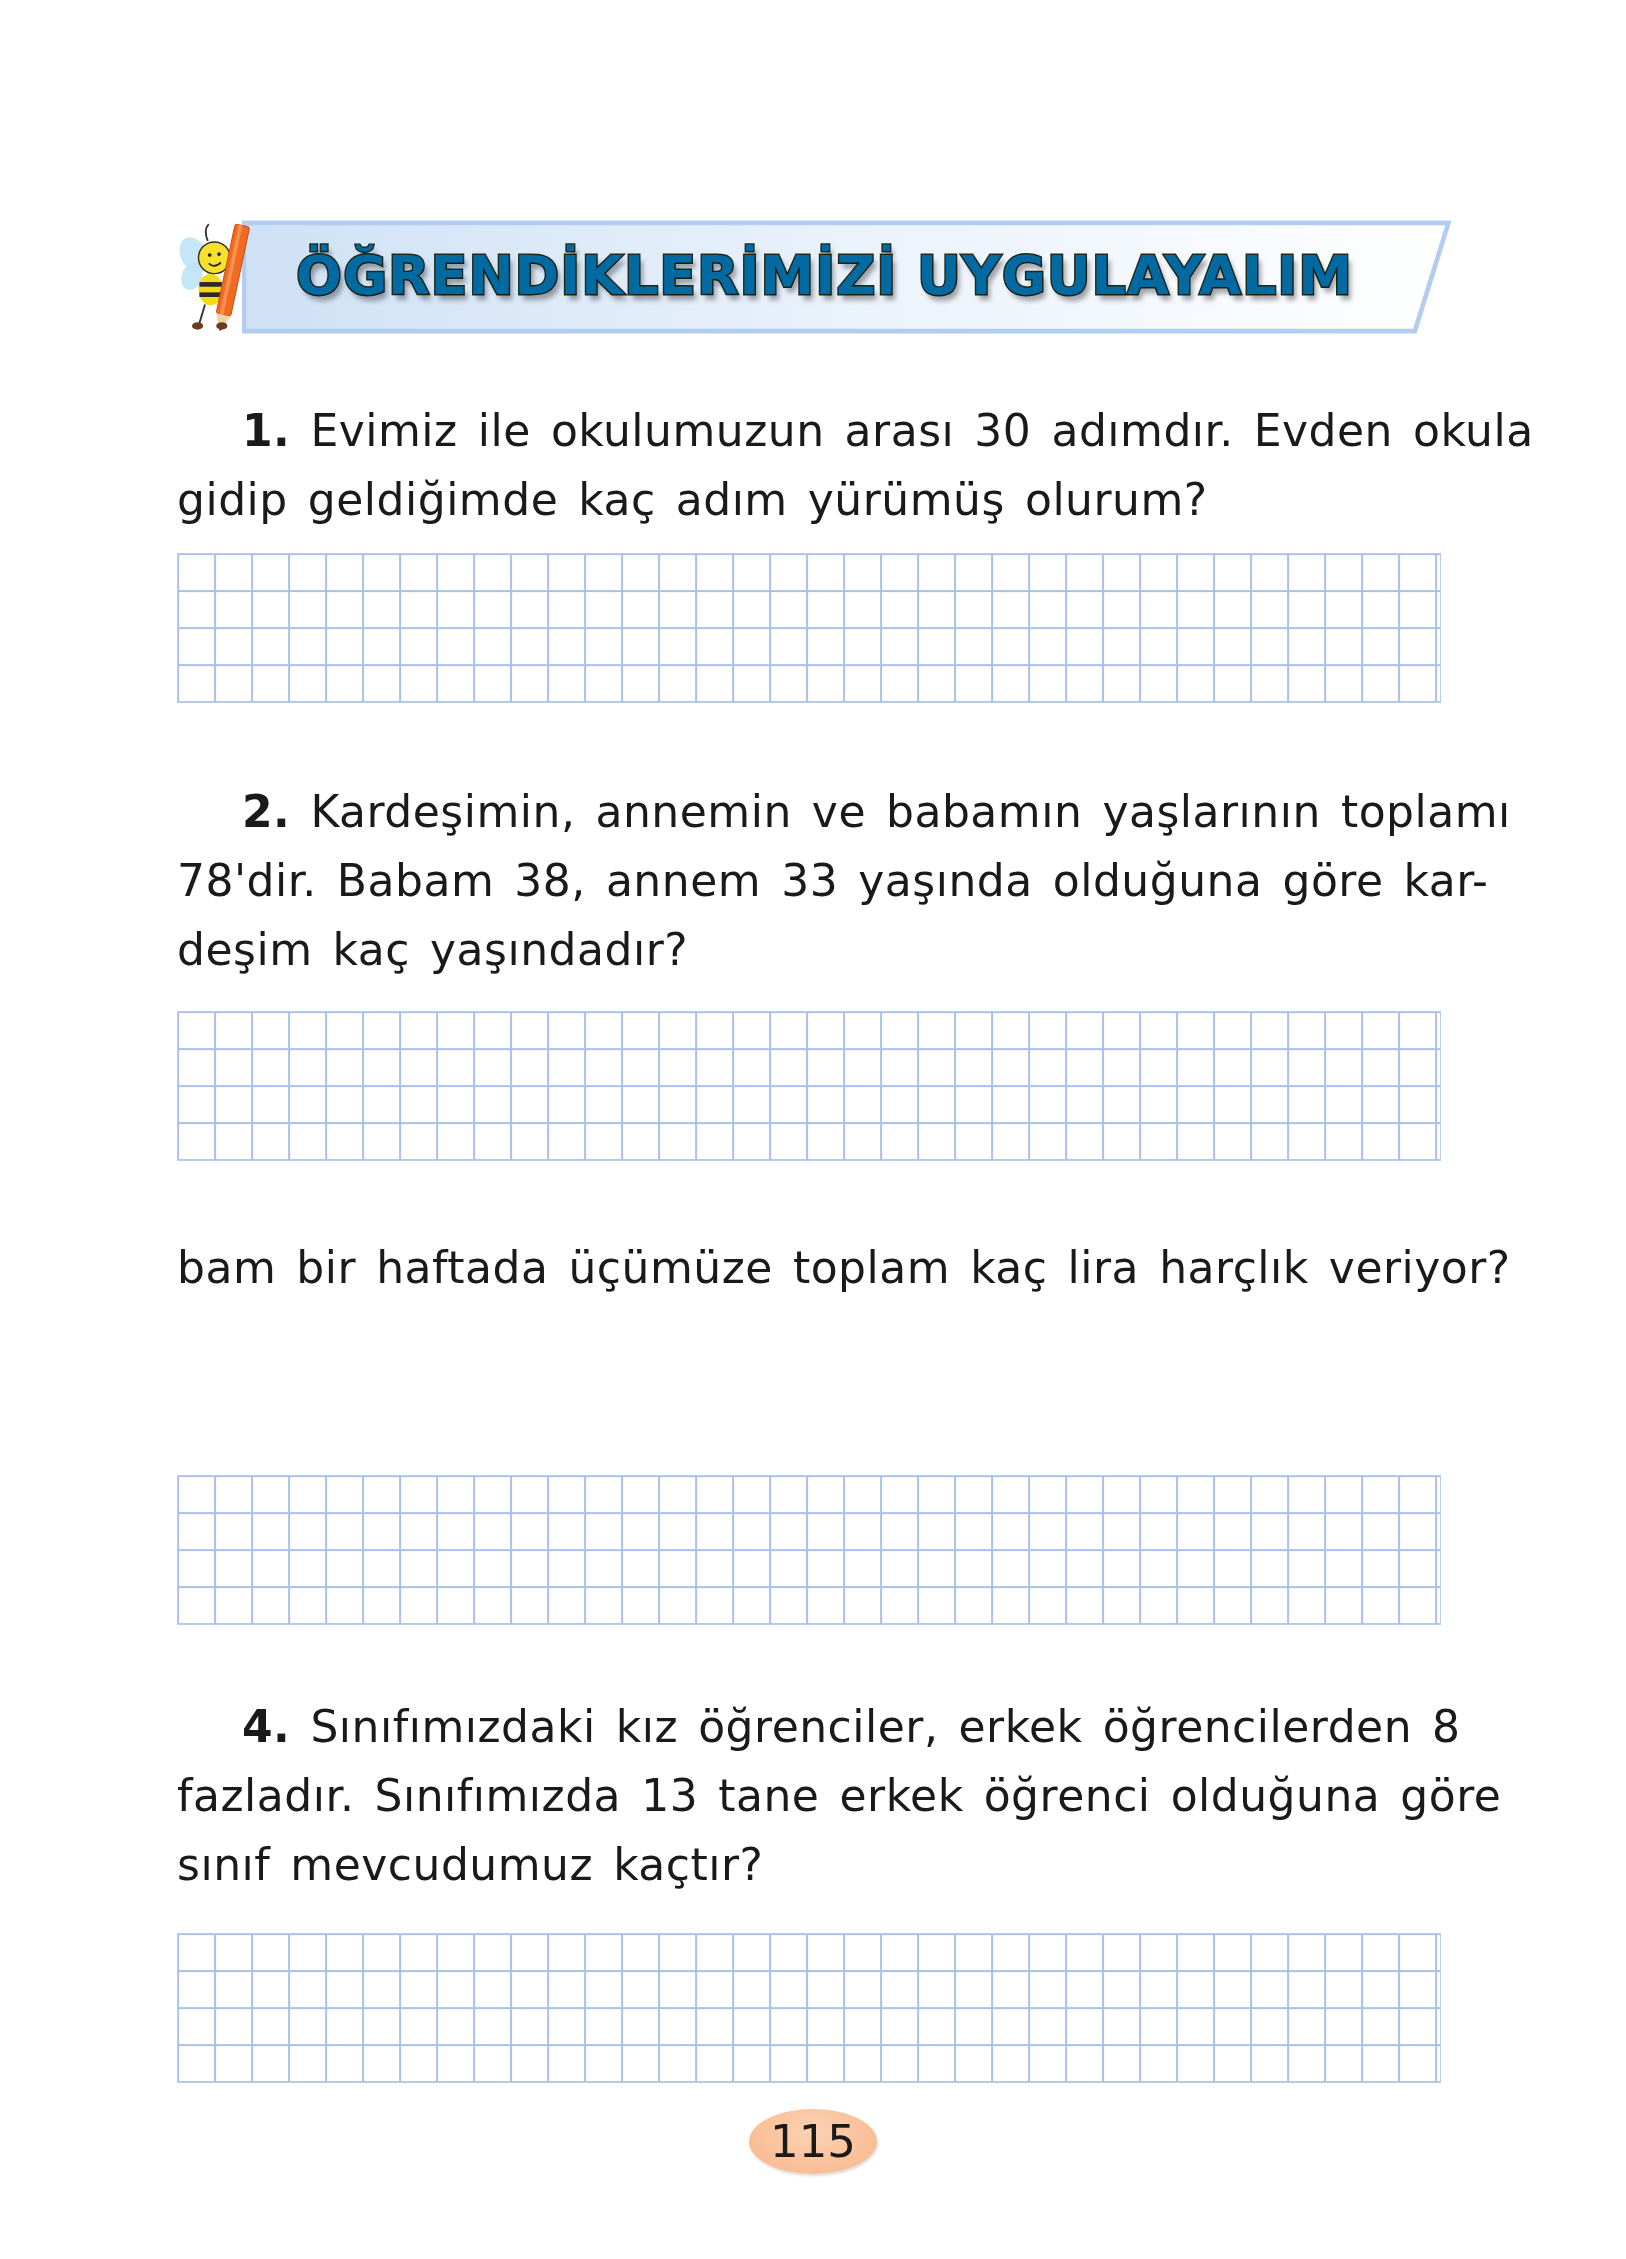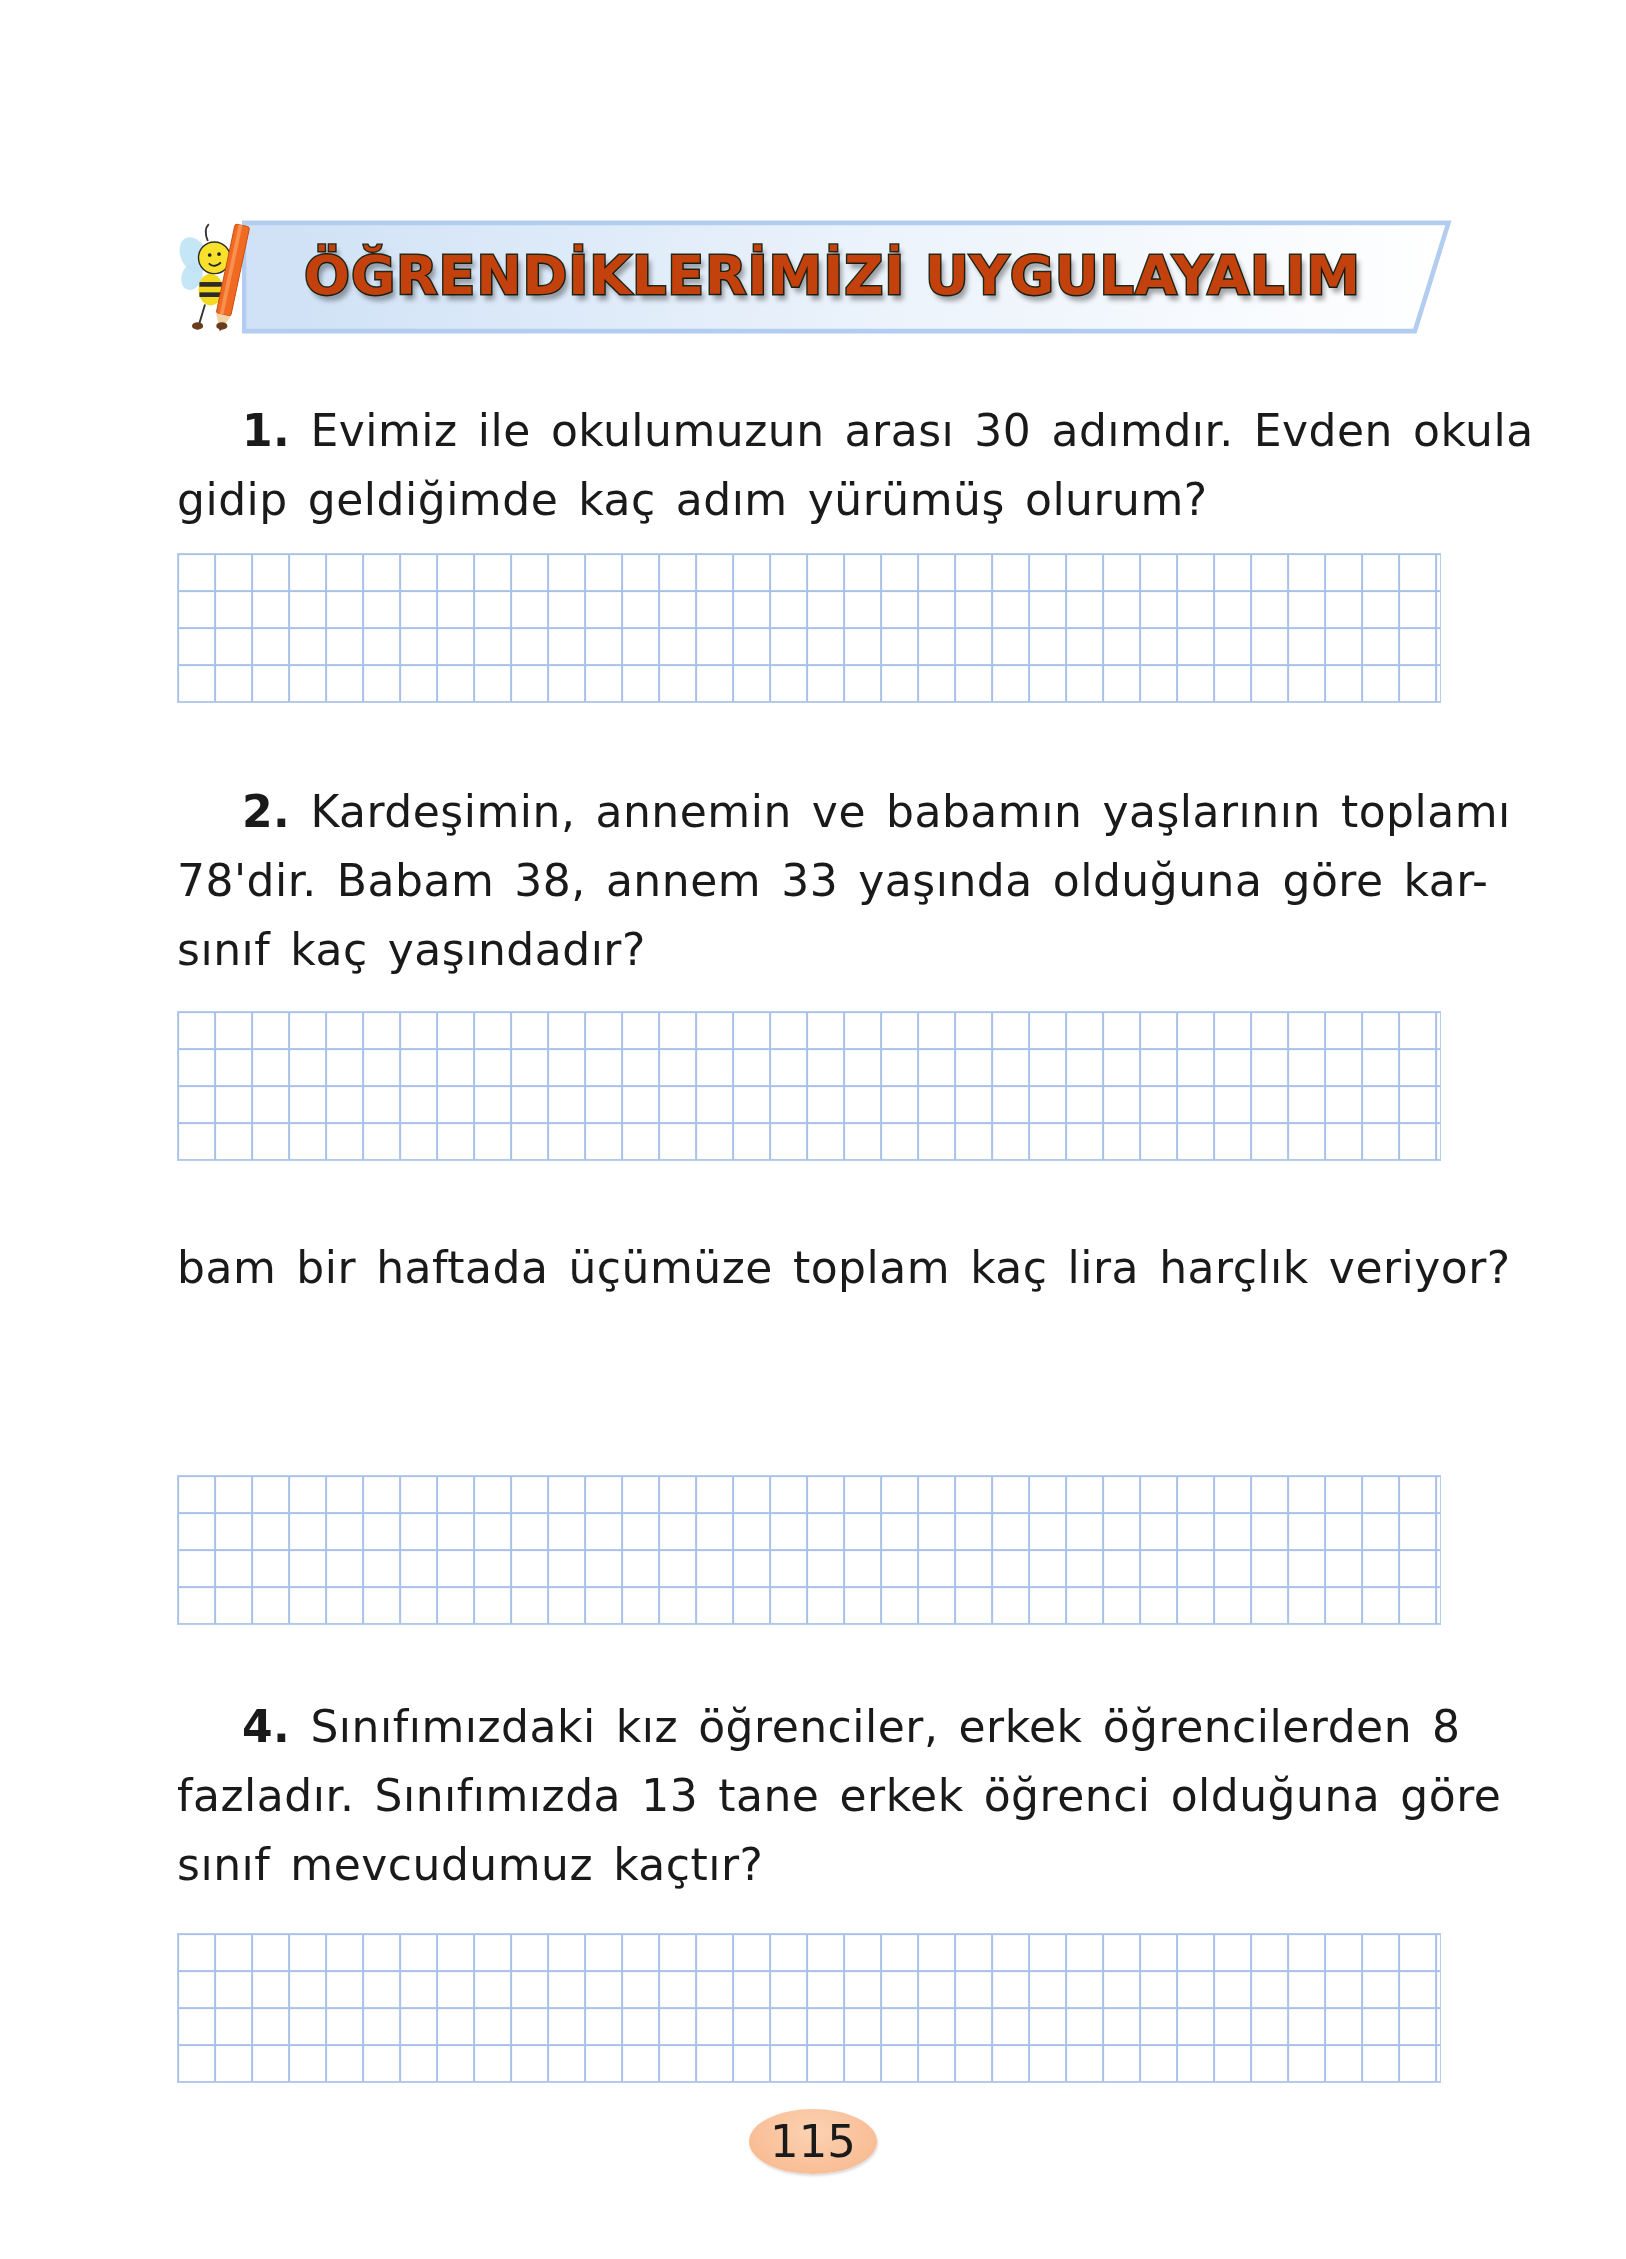--- a/index.html
+++ b/index.html
@@ -4,25 +4,25 @@
   <style>
     * { margin: 0; padding: 0; box-sizing: border-box; }
     html, body { width: 1627px; height: 2260px; background: #ffffff; overflow: hidden; }
     body { position: relative; font-family: "DejaVu Sans", sans-serif; color: #1a1a1a; }
 
     .banner-wrap { position: absolute; left: 175px; top: 213px; width: 1282px; height: 126px; }
     .banner-shape { position: absolute; left: 67px; top: 5.6px; }
     .mascot { position: absolute; left: 0; top: 0; width: 75px; height: 126px; }
 
     .banner-title {
-      position: absolute; left: 168px; top: 20.5px; width: 979px; height: 84px;
+      position: absolute; left: 160px; top: 20.5px; width: 979px; height: 84px;
       display: flex; align-items: center; justify-content: center;
       font-family: "DejaVu Sans", sans-serif; font-weight: bold;
       font-size: 54px; letter-spacing: 0.9px;
-      color: #c2410c;
+      color: #0369a1;
       -webkit-text-stroke: 2.8px #1f2a1a;
       paint-order: stroke fill;
       text-shadow: 3.7px 5.6px 5.6px rgba(0,0,0,0.35);
       white-space: nowrap;
     }
 
     .question {
       position: absolute; left: 177px; width: 1266px;
       font-family: "DejaVu Sans", sans-serif; font-size: 44px;
       line-height: 69px; text-align: justify; text-align-last: left;
@@ -100,21 +100,21 @@
 
 <div class="question" style="top: 396px;">
   <span class="q-line"><span class="q-num">1.</span> <span>Evimiz ile okulumuzun arası 30 adımdır. Evden okula</span></span>
   <span class="q-line last">gidip geldiğimde kaç adım yürümüş olurum?</span>
 </div>
 <div class="grid" style="top: 553px;"></div>
 
 <div class="question" style="top: 777px;">
   <span class="q-line"><span class="q-num">2.</span> <span>Kardeşimin, annemin ve babamın yaşlarının toplamı</span></span>
   <span class="q-line">78'dir. Babam 38, annem 33 yaşında olduğuna göre kar-</span>
-  <span class="q-line last">sınıf kaç yaşındadır?</span>
+  <span class="q-line last">deşim kaç yaşındadır?</span>
 </div>
 <div class="grid" style="top: 1011px;"></div>
 
 <div class="question" style="top: 1233px;">
   <span class="q-line">bam bir haftada üçümüze toplam kaç lira harçlık veriyor?</span>
 </div>
 <div class="grid" style="top: 1475px;"></div>
 
 <div class="question" style="top: 1692px;">
   <span class="q-line"><span class="q-num">4.</span> <span>Sınıfımızdaki kız öğrenciler, erkek öğrencilerden 8</span></span>

